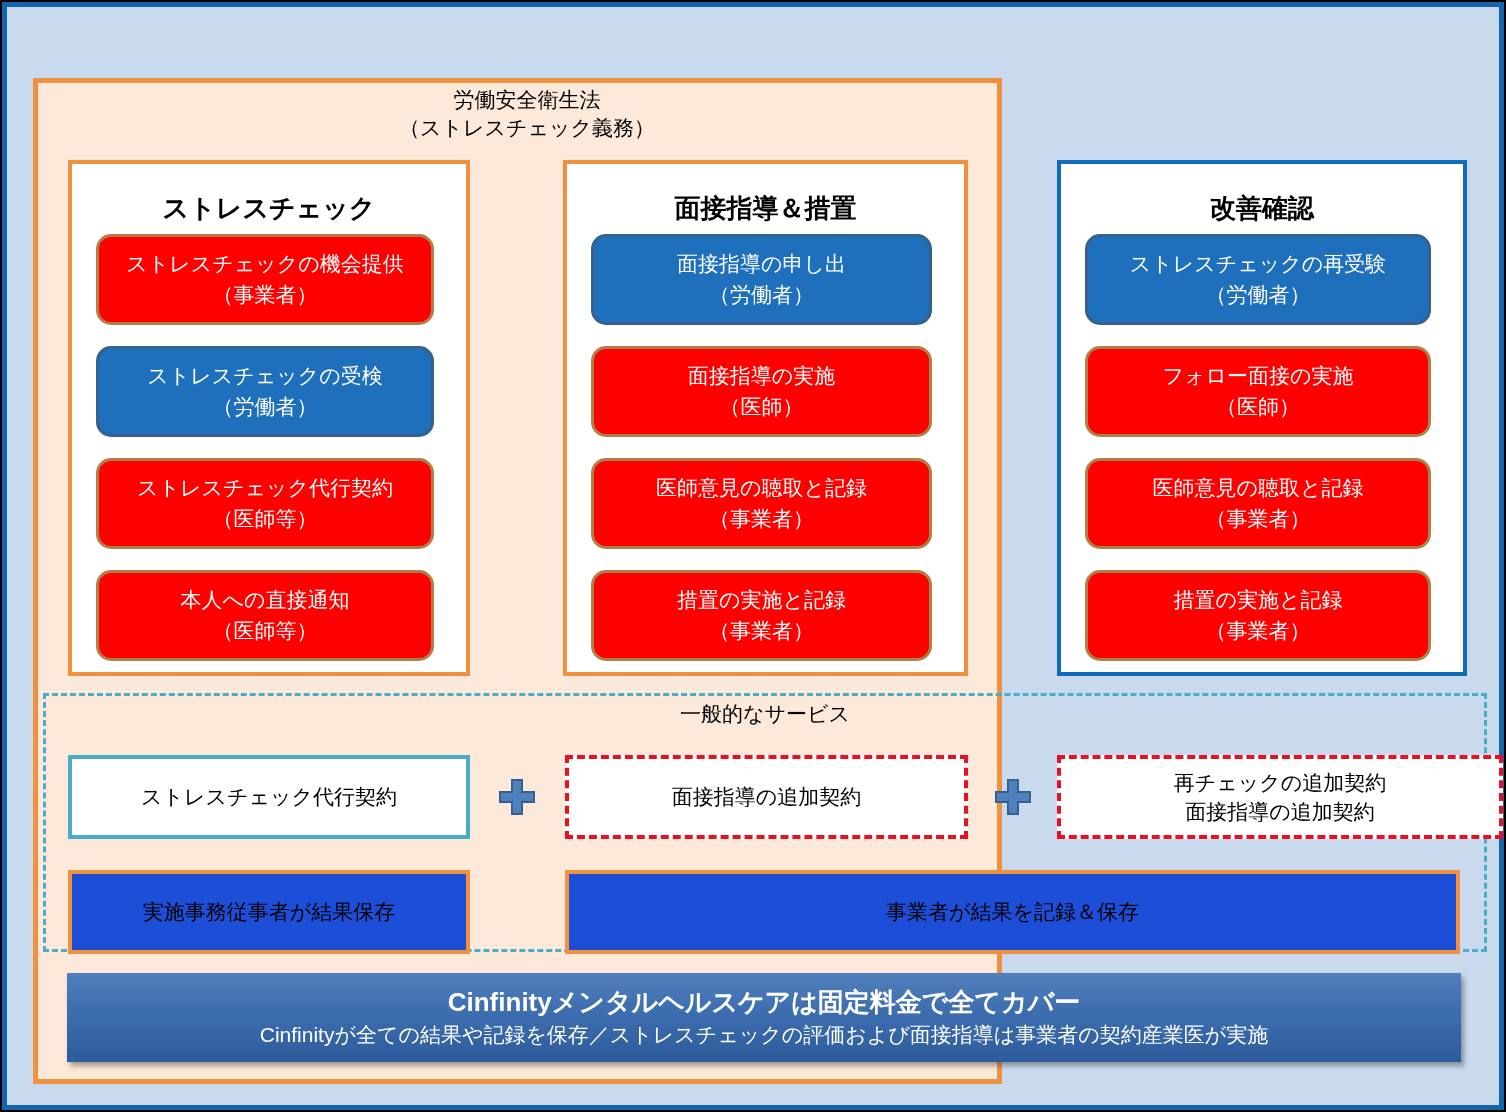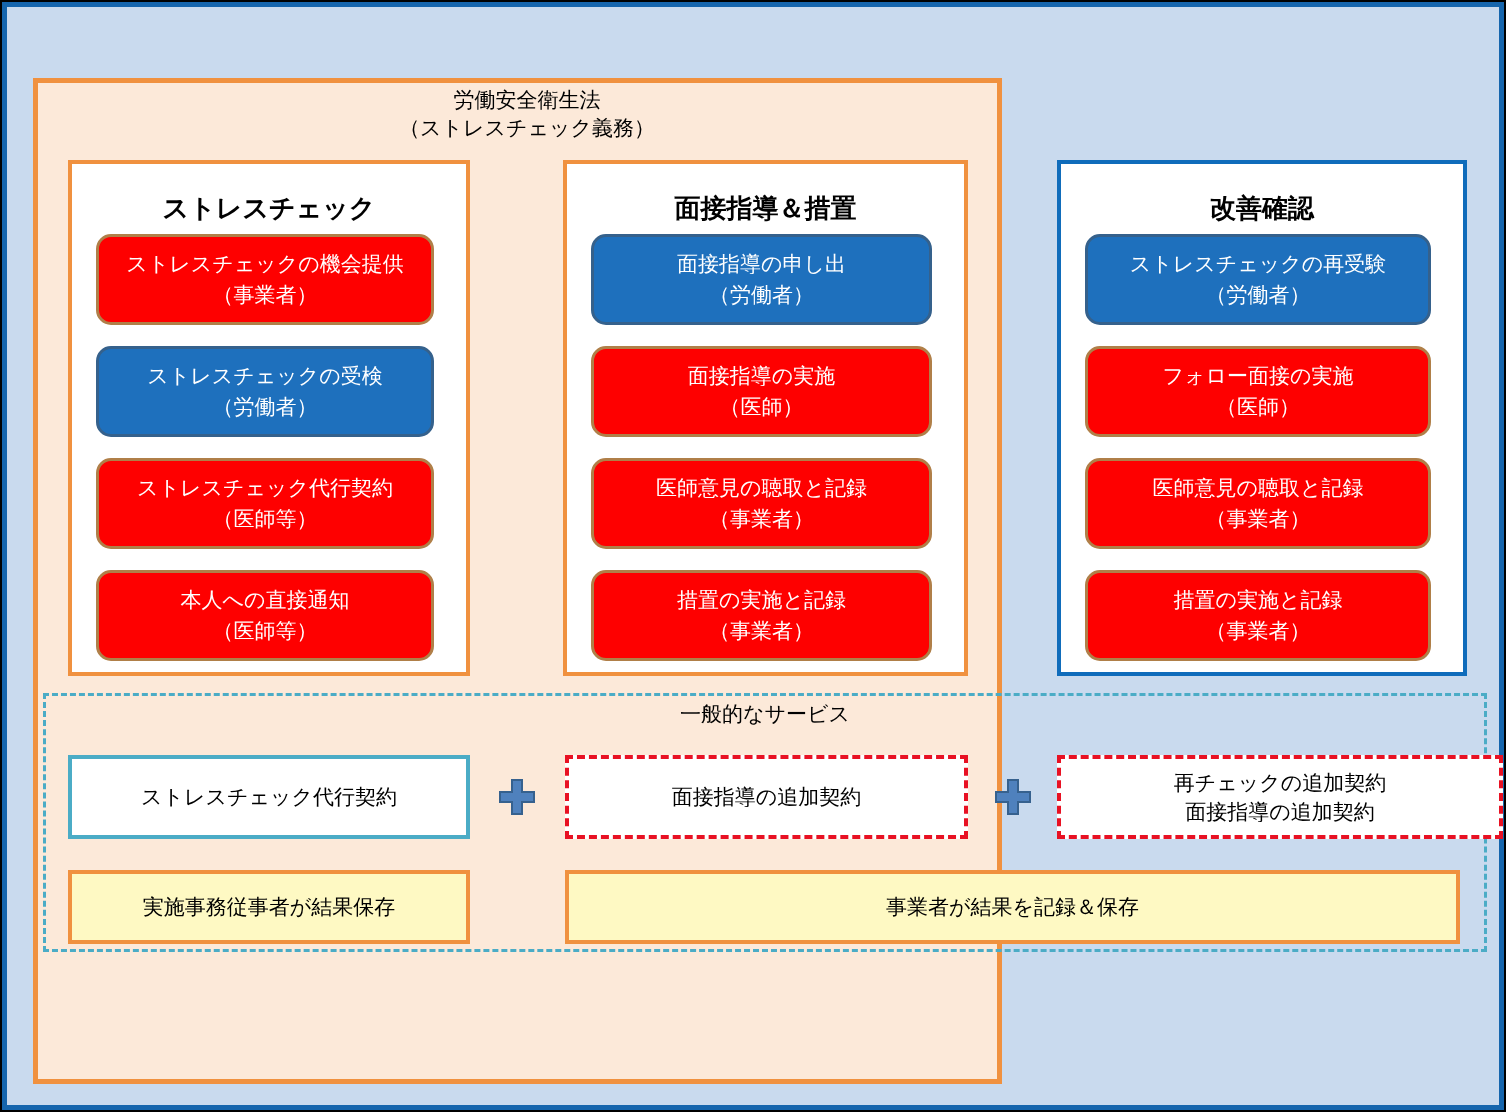--- a/index.html
+++ b/index.html
@@ -31,21 +31,21 @@
   .services-title{left:43px;top:700px;width:1444px;font-size:21px;color:#000;}
   .service-box{top:755px;height:84px;background:#fff;color:#000;font-size:21px;line-height:1.4;
     display:flex;align-items:center;justify-content:center;}
   .svc1{left:68px;width:402px;border:4px solid #4bacc6;}
   .svc2{left:565px;width:403px;border:4px dashed #e81123;}
   .svc3{left:1057px;width:446px;border:4px dashed #e81123;}
   .plus{top:777px;width:40px;height:40px;}
   .plus1{left:497px;}
   .plus2{left:993px;}
 
-  .storage-box{top:870px;height:74px;background:#fef9c3;border:4px solid #f0913f;color:#000;
+  .storage-box{top:870px;height:84px;background:#1d4ed8;border:4px solid #f0913f;color:#000;
     font-size:21px;display:flex;align-items:center;justify-content:center;}
   .stg1{left:68px;width:402px;}
   .stg2{left:565px;width:895px;}
 
   .banner{left:67px;top:973px;width:1394px;height:89px;
     background:linear-gradient(180deg,#527fbd 0%,#3c6dae 45%,#2e5c9c 100%);
     box-shadow:3px 4px 5px rgba(60,60,60,.45);
     display:flex;flex-direction:column;align-items:center;justify-content:center;color:#fff;}
   .banner-line1{font-size:26px;font-weight:bold;line-height:1.25;}
   .banner-line2{font-size:21px;line-height:1.35;margin-top:3px;}
@@ -121,13 +121,17 @@
       <path d="M15 3 h10 v12 h12 v10 h-12 v12 h-10 v-12 h-12 v-10 h12 z" fill="#4f81bd" stroke="#36618e" stroke-width="2"></path>
     </svg>
   </div>
 
   <div class="abs service-box svc3 pre center">再チェックの追加契約
 面接指導の追加契約</div>
 
   <div class="abs storage-box stg1">実施事務従事者が結果保存</div>
   <div class="abs storage-box stg2">事業者が結果を記録＆保存</div>
 
+  <div class="abs banner">
+    <div class="banner-line1">Cinfinityメンタルヘルスケアは固定料金で全てカバー</div>
+    <div class="banner-line2">Cinfinityが全ての結果や記録を保存／ストレスチェックの評価および面接指導は事業者の契約産業医が実施</div>
+  </div>
 </div>
 
 </body></html>

